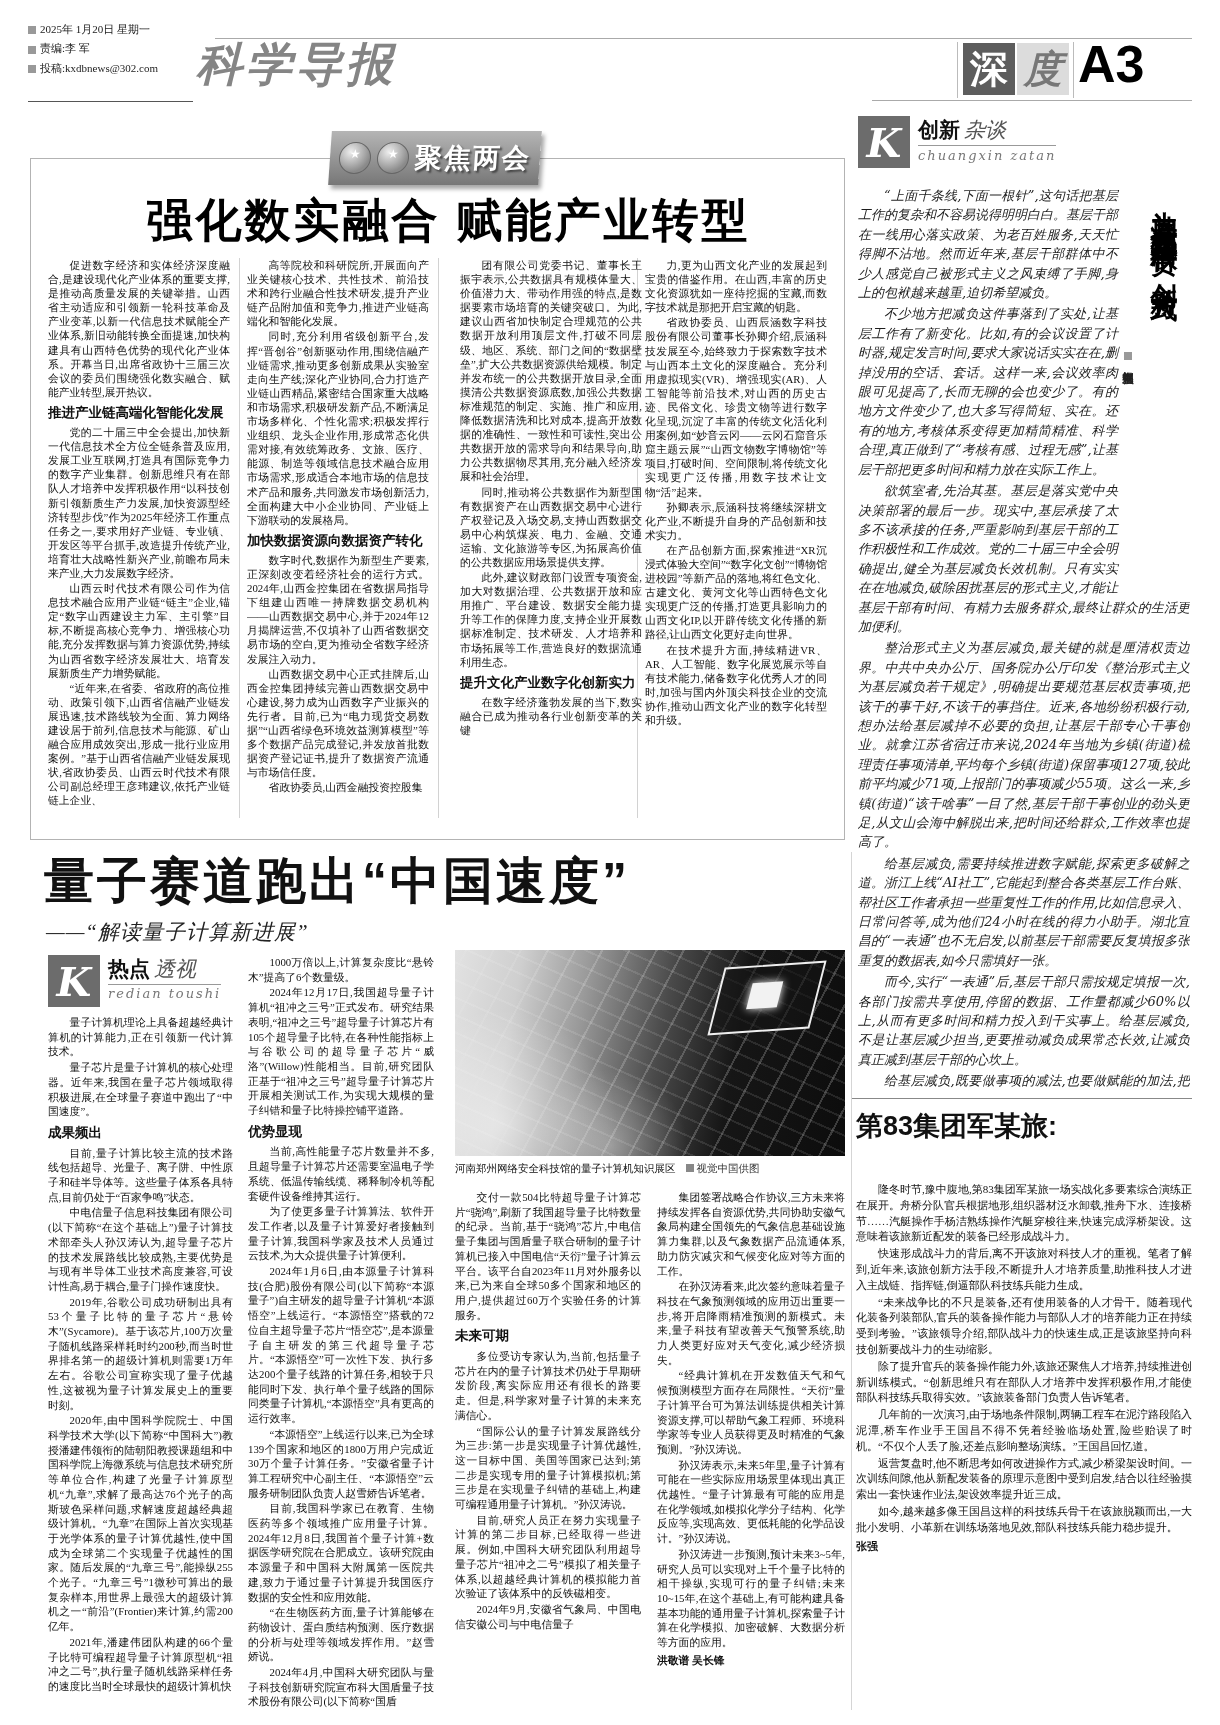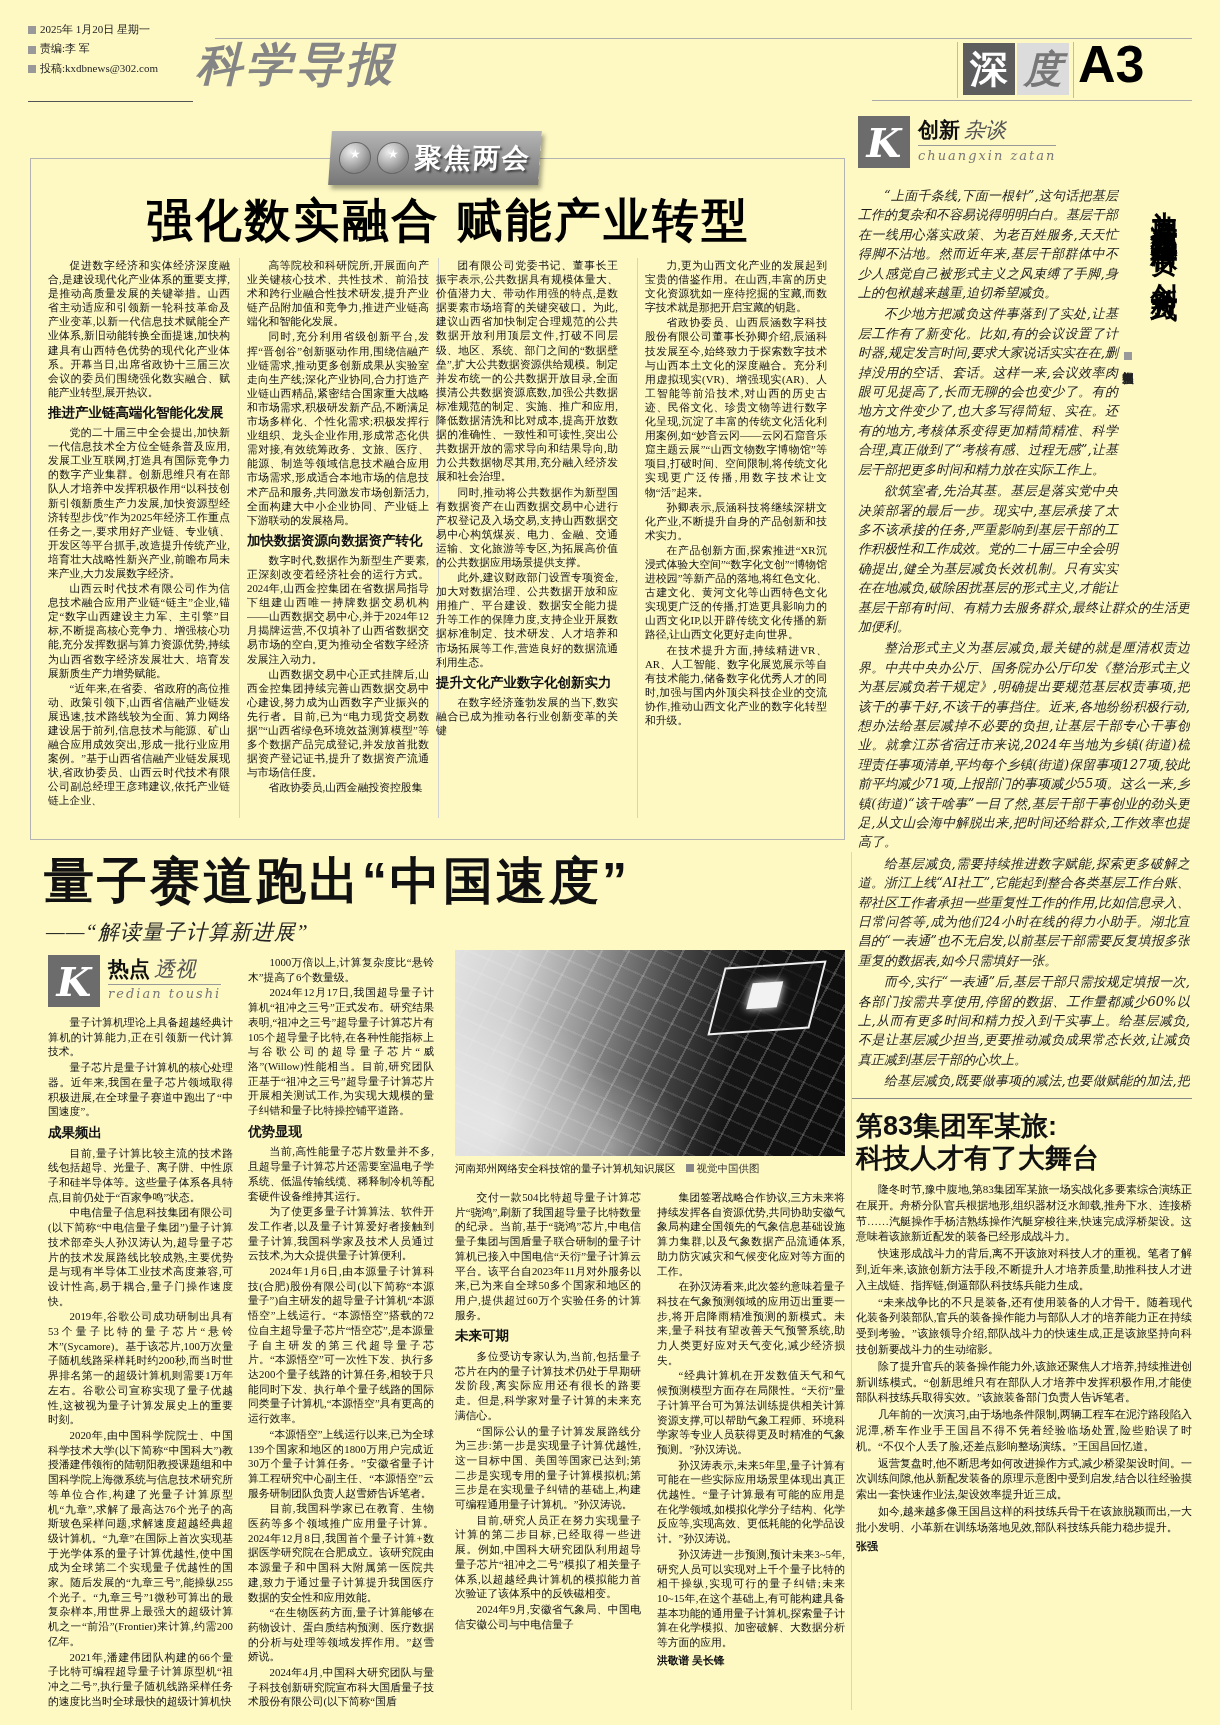--- a/index.html
+++ b/index.html
@@ -1,16 +1,16 @@
 <!DOCTYPE html>
 <html><head>
 <meta charset="utf-8">
 <style>
   html,body{margin:0;padding:0;background:#e9e9e9;}
-  #page{position:relative;width:1220px;height:1725px;background:#fef9c3;margin:0 auto;
+  #page{position:relative;width:1220px;height:1725px;background:#ffffff;margin:0 auto;
         font-family:"Liberation Serif",serif;color:#111;overflow:hidden;}
   .abs{position:absolute;}
   
   .hdr-info{left:28px;top:20px;width:175px;font-size:11px;line-height:1.75;color:#222;}
   .hdr-info .sq{display:inline-block;width:8px;height:8px;background:#999;margin-right:4px;vertical-align:middle;}
   .hdr-rule{left:28px;top:101px;width:165px;height:1px;background:#555;}
   .masthead{left:196px;top:34px;font-size:46px;font-weight:bold;font-style:italic;color:#858585;
             font-family:"DejaVu Serif",serif;letter-spacing:4px;}
   .topline{left:215px;top:38px;width:977px;height:1px;background:#aaa;}
   .subline{left:872px;top:100px;width:320px;height:1px;background:#aaa;}
@@ -126,21 +126,21 @@
       <p class="para">“近年来,在省委、省政府的高位推动、政策引领下,山西省信融产业链发展迅速,技术路线较为全面、算力网络建设居于前列,信息技术与能源、矿山融合应用成效突出,形成一批行业应用案例。”基于山西省信融产业链发展现状,省政协委员、山西云时代技术有限公司副总经理王彦玮建议,依托产业链链上企业、</p>
     </div>
   <div class="abs col mcol" style="left:247px;">
       <p class="para">高等院校和科研院所,开展面向产业关键核心技术、共性技术、前沿技术和跨行业融合性技术研发,提升产业链产品附加值和竞争力,推进产业链高端化和智能化发展。</p>
       <p class="para">同时,充分利用省级创新平台,发挥“晋创谷”创新驱动作用,围绕信融产业链需求,推动更多创新成果从实验室走向生产线;深化产业协同,合力打造产业链山西精品,紧密结合国家重大战略和市场需求,积极研发新产品,不断满足市场多样化、个性化需求;积极发挥行业组织、龙头企业作用,形成常态化供需对接,有效统筹政务、文旅、医疗、能源、制造等领域信息技术融合应用市场需求,形成适合本地市场的信息技术产品和服务,共同激发市场创新活力,全面构建大中小企业协同、产业链上下游联动的发展格局。</p>
       <h4 class="subhead">加快数据资源向数据资产转化</h4>
       <p class="para">数字时代,数据作为新型生产要素,正深刻改变着经济社会的运行方式。2024年,山西金控集团在省数据局指导下组建山西唯一持牌数据交易机构——山西数据交易中心,并于2024年12月揭牌运营,不仅填补了山西省数据交易市场的空白,更为推动全省数字经济发展注入动力。</p>
       <p class="para">山西数据交易中心正式挂牌后,山西金控集团持续完善山西数据交易中心建设,努力成为山西数字产业振兴的先行者。目前,已为“电力现货交易数据”“山西省绿色环境效益测算模型”等多个数据产品完成登记,并发放首批数据资产登记证书,提升了数据资产流通与市场信任度。</p>
       <p class="para">省政协委员,山西金融投资控股集</p>
     </div>
-  <div class="abs col mcol" style="left:436px;">
+  <div class="abs col mcol" style="left:460px;">
       <p class="para">团有限公司党委书记、董事长王振宇表示,公共数据具有规模体量大、价值潜力大、带动作用强的特点,是数据要素市场培育的关键突破口。为此,建议山西省加快制定合理规范的公共数据开放利用顶层文件,打破不同层级、地区、系统、部门之间的“数据壁垒”,扩大公共数据资源供给规模。制定并发布统一的公共数据开放目录,全面摸清公共数据资源底数,加强公共数据标准规范的制定、实施、推广和应用,降低数据清洗和比对成本,提高开放数据的准确性、一致性和可读性,突出公共数据开放的需求导向和结果导向,助力公共数据物尽其用,充分融入经济发展和社会治理。</p>
       <p class="para">同时,推动将公共数据作为新型国有数据资产在山西数据交易中心进行产权登记及入场交易,支持山西数据交易中心构筑煤炭、电力、金融、交通运输、文化旅游等专区,为拓展高价值的公共数据应用场景提供支撑。</p>
       <p class="para">此外,建议财政部门设置专项资金,加大对数据治理、公共数据开放和应用推广、平台建设、数据安全能力提升等工作的保障力度,支持企业开展数据标准制定、技术研发、人才培养和市场拓展等工作,营造良好的数据流通利用生态。</p>
       <h4 class="subhead">提升文化产业数字化创新实力</h4>
       <p class="para">在数字经济蓬勃发展的当下,数实融合已成为推动各行业创新变革的关键</p>
     </div>
   <div class="abs col mcol" style="left:645px;">
       <p class="para">力,更为山西文化产业的发展起到宝贵的借鉴作用。在山西,丰富的历史文化资源犹如一座待挖掘的宝藏,而数字技术就是那把开启宝藏的钥匙。</p>
       <p class="para">省政协委员、山西辰涵数字科技股份有限公司董事长孙卿介绍,辰涵科技发展至今,始终致力于探索数字技术与山西本土文化的深度融合。充分利用虚拟现实(VR)、增强现实(AR)、人工智能等前沿技术,对山西的历史古迹、民俗文化、珍贵文物等进行数字化呈现,沉淀了丰富的传统文化活化利用案例,如“妙音云冈——云冈石窟音乐窟主题云展”“山西文物数字博物馆”等项目,打破时间、空间限制,将传统文化实现更广泛传播,用数字技术让文物“活”起来。</p>
       <p class="para">孙卿表示,辰涵科技将继续深耕文化产业,不断提升自身的产品创新和技术实力。</p>
@@ -157,21 +157,21 @@
       <div class="ktitles">
         <div class="ktitle"><span class="b1">热点</span><span class="b2">透视</span></div>
         <div class="kpinyin">redian  toushi</div>
       </div>
     </div>
     <div>
         <p class="para">量子计算机理论上具备超越经典计算机的计算能力,正在引领新一代计算技术。</p>
         <p class="para">量子芯片是量子计算机的核心处理器。近年来,我国在量子芯片领域取得积极进展,在全球量子赛道中跑出了“中国速度”。</p>
         <h4 class="subhead">成果频出</h4>
         <p class="para">目前,量子计算比较主流的技术路线包括超导、光量子、离子阱、中性原子和硅半导体等。这些量子体系各具特点,目前仍处于“百家争鸣”状态。</p>
-        <p class="para">中电信量子信息科技集团有限公司(以下简称“中电信量子集团”)量子计算技术部牵头人孙汉涛认为,超导量子芯片的技术发展路线比较成熟,主要优势是与现有半导体工业技术高度兼容,可设计性高,易于耦合,量子门操作速度快。</p>
+        <p class="para">中电信量子信息科技集团有限公司(以下简称“在这个基础上”)量子计算技术部牵头人孙汉涛认为,超导量子芯片的技术发展路线比较成熟,主要优势是与现有半导体工业技术高度兼容,可设计性高,易于耦合,量子门操作速度快。</p>
         <p class="para">2019年,谷歌公司成功研制出具有53个量子比特的量子芯片“悬铃木”(Sycamore)。基于该芯片,100万次量子随机线路采样耗时约200秒,而当时世界排名第一的超级计算机则需要1万年左右。谷歌公司宣称实现了量子优越性,这被视为量子计算发展史上的重要时刻。</p>
         <p class="para">2020年,由中国科学院院士、中国科学技术大学(以下简称“中国科大”)教授潘建伟领衔的陆朝阳教授课题组和中国科学院上海微系统与信息技术研究所等单位合作,构建了光量子计算原型机“九章”,求解了最高达76个光子的高斯玻色采样问题,求解速度超越经典超级计算机。“九章”在国际上首次实现基于光学体系的量子计算优越性,使中国成为全球第二个实现量子优越性的国家。随后发展的“九章三号”,能操纵255个光子。“九章三号”1微秒可算出的最复杂样本,用世界上最强大的超级计算机之一“前沿”(Frontier)来计算,约需200亿年。</p>
         <p class="para">2021年,潘建伟团队构建的66个量子比特可编程超导量子计算原型机“祖冲之二号”,执行量子随机线路采样任务的速度比当时全球最快的超级计算机快</p>
       </div>
   </div>
   <div class="abs col qcol qc2">
       <p class="para">1000万倍以上,计算复杂度比“悬铃木”提高了6个数量级。</p>
       <p class="para">2024年12月17日,我国超导量子计算机“祖冲之三号”正式发布。研究结果表明,“祖冲之三号”超导量子计算芯片有105个超导量子比特,在各种性能指标上与谷歌公司的超导量子芯片“威洛”(Willow)性能相当。目前,研究团队正基于“祖冲之三号”超导量子计算芯片开展相关测试工作,为实现大规模的量子纠错和量子比特操控铺平道路。</p>
       <h4 class="subhead">优势显现</h4>
       <p class="para">当前,高性能量子芯片数量并不多,且超导量子计算芯片还需要室温电子学系统、低温传输线缆、稀释制冷机等配套硬件设备维持其运行。</p>
@@ -231,21 +231,20 @@
         <p class="para">而今,实行“一表通”后,基层干部只需按规定填报一次,各部门按需共享使用,停留的数据、工作量都减少60%以上,从而有更多时间和精力投入到干实事上。给基层减负,不是让基层减少担当,更要推动减负成果常态长效,让减负真正减到基层干部的心坎上。</p>
         <p class="para">给基层减负,既要做事项的减法,也要做赋能的加法,把资源、服务、管理更多下放到基层,坚持严管厚爱结合、激励约束并重,让基层干部有干劲、有激情。要给基层干部“松绑”,把资源真正用到基层治理的重点领域,真正发挥作用并实现自身价值。</p>
       </div>
   </div>
   <div class="abs vtitle">为基层减负须厘清权责、创新方式</div>
   <div class="abs vby"><span class="sq"></span><span>刘银喜 王强</span></div>
 
   <div class="abs armyrule"></div>
   <div class="abs army-title">
     <div>第83集团军某旅:</div>
-    <div>科技人才有了大舞台</div>
   </div>
   <div class="abs col armycol">
       <p class="para">隆冬时节,豫中腹地,第83集团军某旅一场实战化多要素综合演练正在展开。舟桥分队官兵根据地形,组织器材泛水卸载,推舟下水、连接桥节……汽艇操作手杨洁熟练操作汽艇穿梭往来,快速完成浮桥架设。这意味着该旅新近配发的装备已经形成战斗力。</p>
       <p class="para">快速形成战斗力的背后,离不开该旅对科技人才的重视。笔者了解到,近年来,该旅创新方法手段,不断提升人才培养质量,助推科技人才进入主战链、指挥链,倒逼部队科技练兵能力生成。</p>
       <p class="para">“未来战争比的不只是装备,还有使用装备的人才骨干。随着现代化装备列装部队,官兵的装备操作能力与部队人才的培养能力正在持续受到考验。”该旅领导介绍,部队战斗力的快速生成,正是该旅坚持向科技创新要战斗力的生动缩影。</p>
       <p class="para">除了提升官兵的装备操作能力外,该旅还聚焦人才培养,持续推进创新训练模式。“创新思维只有在部队人才培养中发挥积极作用,才能使部队科技练兵取得实效。”该旅装备部门负责人告诉笔者。</p>
       <p class="para">几年前的一次演习,由于场地条件限制,两辆工程车在泥泞路段陷入泥潭,桥车作业手王国昌不得不凭着经验临场处置,险些贻误了时机。“不仅个人丢了脸,还差点影响整场演练。”王国昌回忆道。</p>
       <p class="para">返营复盘时,他不断思考如何改进操作方式,减少桥梁架设时间。一次训练间隙,他从新配发装备的原理示意图中受到启发,结合以往经验摸索出一套快速作业法,架设效率提升近三成。</p>
       <p class="para">如今,越来越多像王国昌这样的科技练兵骨干在该旅脱颖而出,一大批小发明、小革新在训练场落地见效,部队科技练兵能力稳步提升。</p>
       <div class="byline">张强</div>

